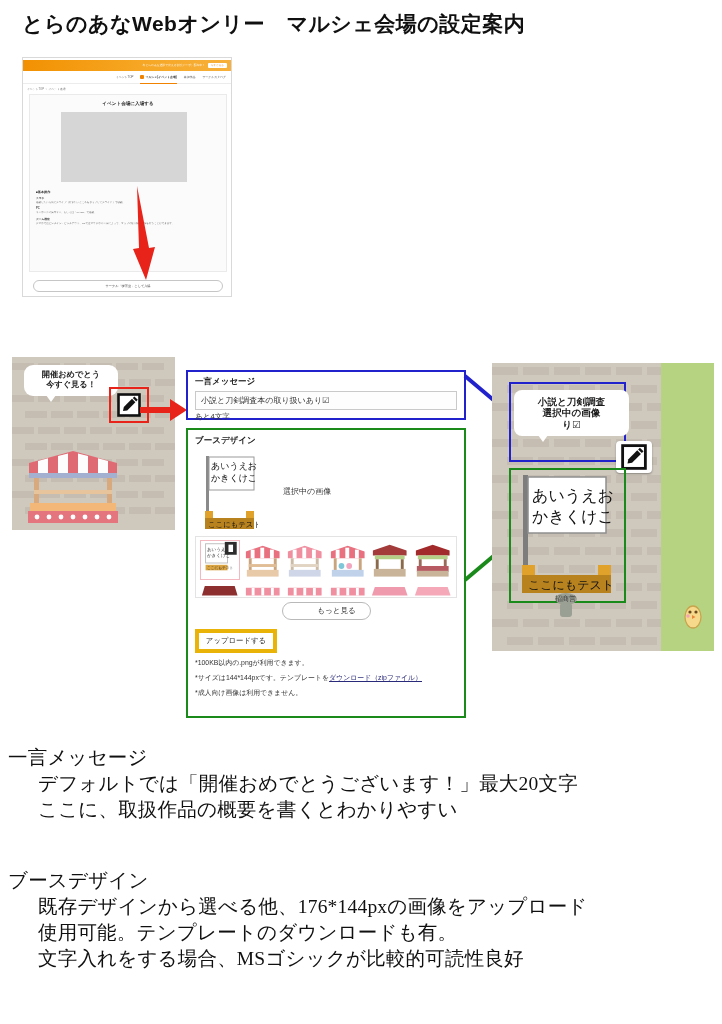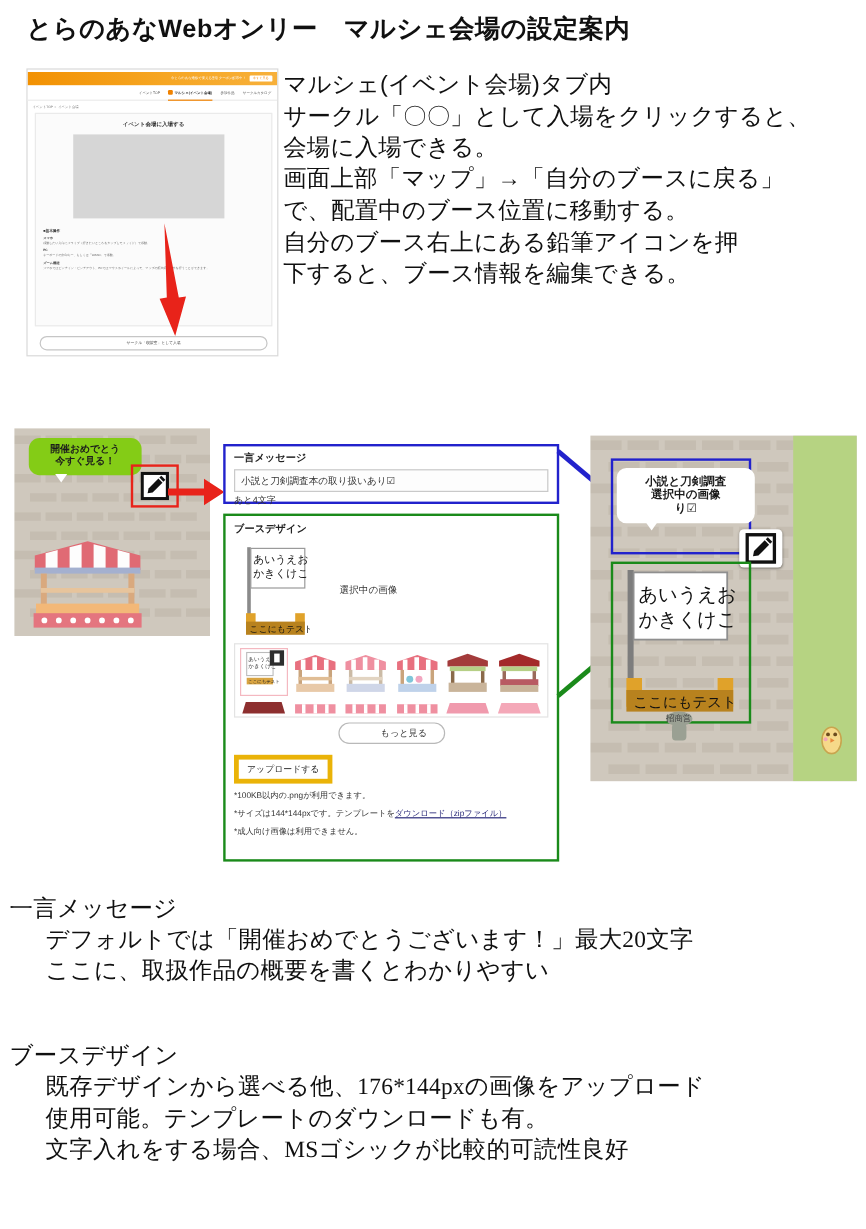--- a/index.html
+++ b/index.html
@@ -84,21 +84,21 @@
   .tb-arrow{position:absolute;left:108px;top:128px;width:30px;height:94px;}
 
   
   .booth-left{
     position:absolute;left:12px;top:357px;width:163px;height:173px;
     background:#cfc8bd;overflow:hidden;
   }
   .brick{position:absolute;inset:0;opacity:.55;}
   .bubble{
     position:absolute;left:12px;top:8px;width:86px;
-    background:#84cc16;border-radius:9px;padding:5px 4px 6px;
+    background:#ffffff;border-radius:9px;padding:5px 4px 6px;
     text-align:center;font-size:8.2px;font-weight:bold;line-height:1.2;color:#1c1c1c;
   }
   .bubble:after{
     content:"";position:absolute;left:22px;bottom:-6px;
     border-left:5px solid transparent;border-right:5px solid transparent;
     border-top:7px solid #fff;
   }
   .pen-box{
     position:absolute;left:97px;top:30px;width:40px;height:36px;
     border:2.5px solid #e8231a;box-sizing:border-box;
@@ -226,29 +226,20 @@
       </div>
     </div>
 
     <div class="tb-btn">サークル「喫茶室」として入場</div>
 
     <svg class="tb-arrow" viewBox="0 0 30 94">
       <path d="M6 0 L18 62 L24 61 L15 94 L2 63 L8 62 Z" fill="#e8231a"></path>
     </svg>
   </div>
 
-  <div class="instr">
-    <div>マルシェ(イベント会場)タブ内</div>
-    <div>サークル「〇〇」として入場をクリックすると、</div>
-    <div>会場に入場できる。</div>
-    <div>画面上部「マップ」→「自分のブースに戻る」</div>
-    <div>で、配置中のブース位置に移動する。</div>
-    <div>自分のブース右上にある鉛筆アイコンを押</div>
-    <div>下すると、ブース情報を編集できる。</div>
-  </div>
 
   <div class="booth-left">
     <svg class="brick" viewBox="0 0 163 173" preserveAspectRatio="none">
       <g fill="#bdb5a8">
         <rect x="0" y="6" width="22" height="7"></rect>
           <rect x="26" y="6" width="22" height="7"></rect>
         <rect x="52" y="6" width="22" height="7"></rect>
           <rect x="78" y="6" width="22" height="7"></rect>
         <rect x="104" y="6" width="22" height="7"></rect>
           <rect x="130" y="6" width="22" height="7"></rect>

